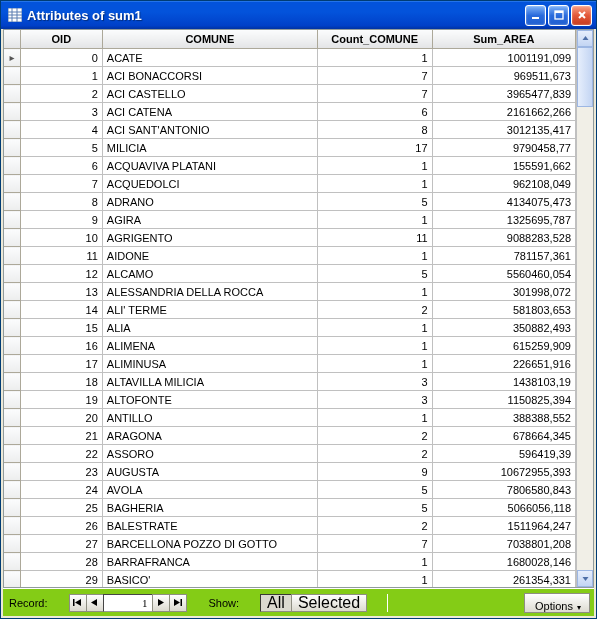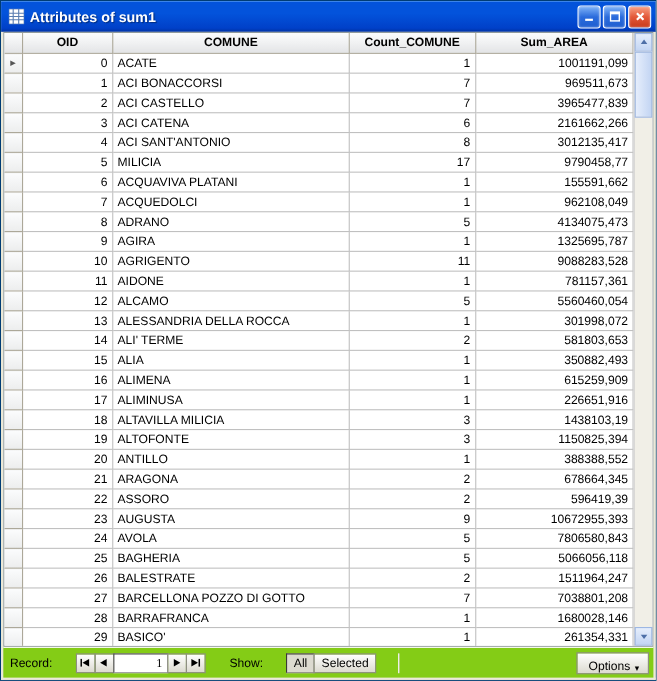--- a/index.html
+++ b/index.html
@@ -185,21 +185,21 @@
     margin-left: -1px;
   }
   .togglebtns { display: flex; gap: 0; }
   .tbtn {
     height: 18px;
     padding: 0 6px;
     background: linear-gradient(to bottom, #fff, #dcdad0);
     border: 1px solid #8e8e82;
     display: flex;
     align-items: center;
-    font-size: 11px;
+    font-size: 16px;
     margin-left: -1px;
   }
   .tbtn.pressed {
     background: #dcdad0;
     border: 1px inset #8e8e82;
   }
   .divider {
     width: 1px;
     height: 18px;
     background: #aca899;

